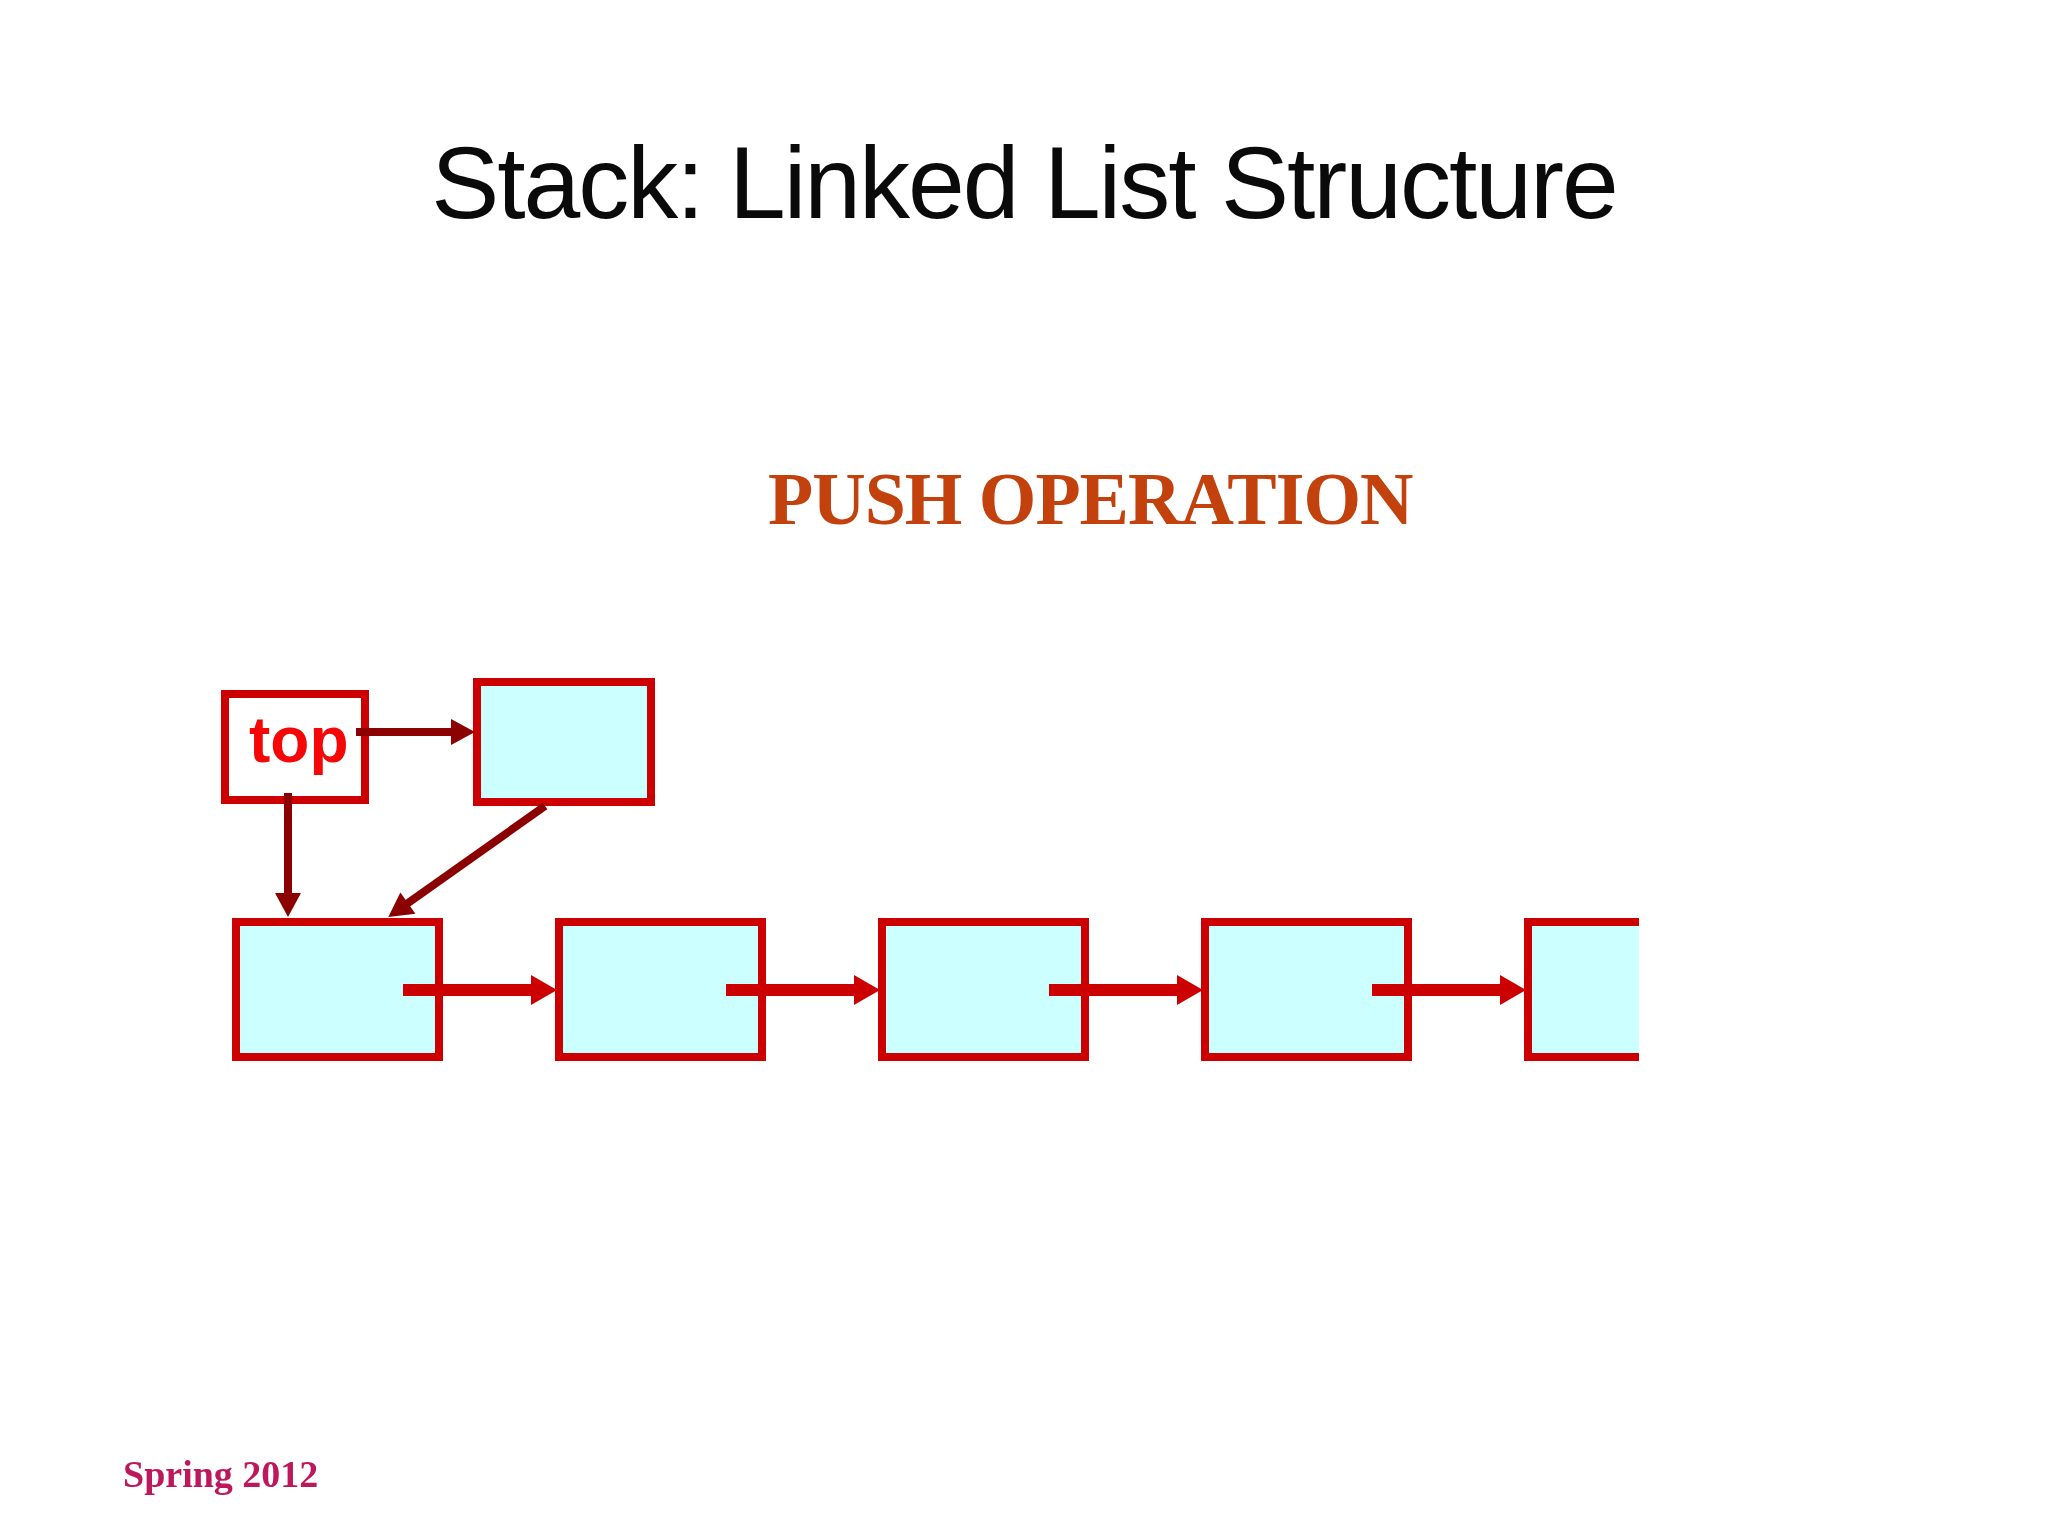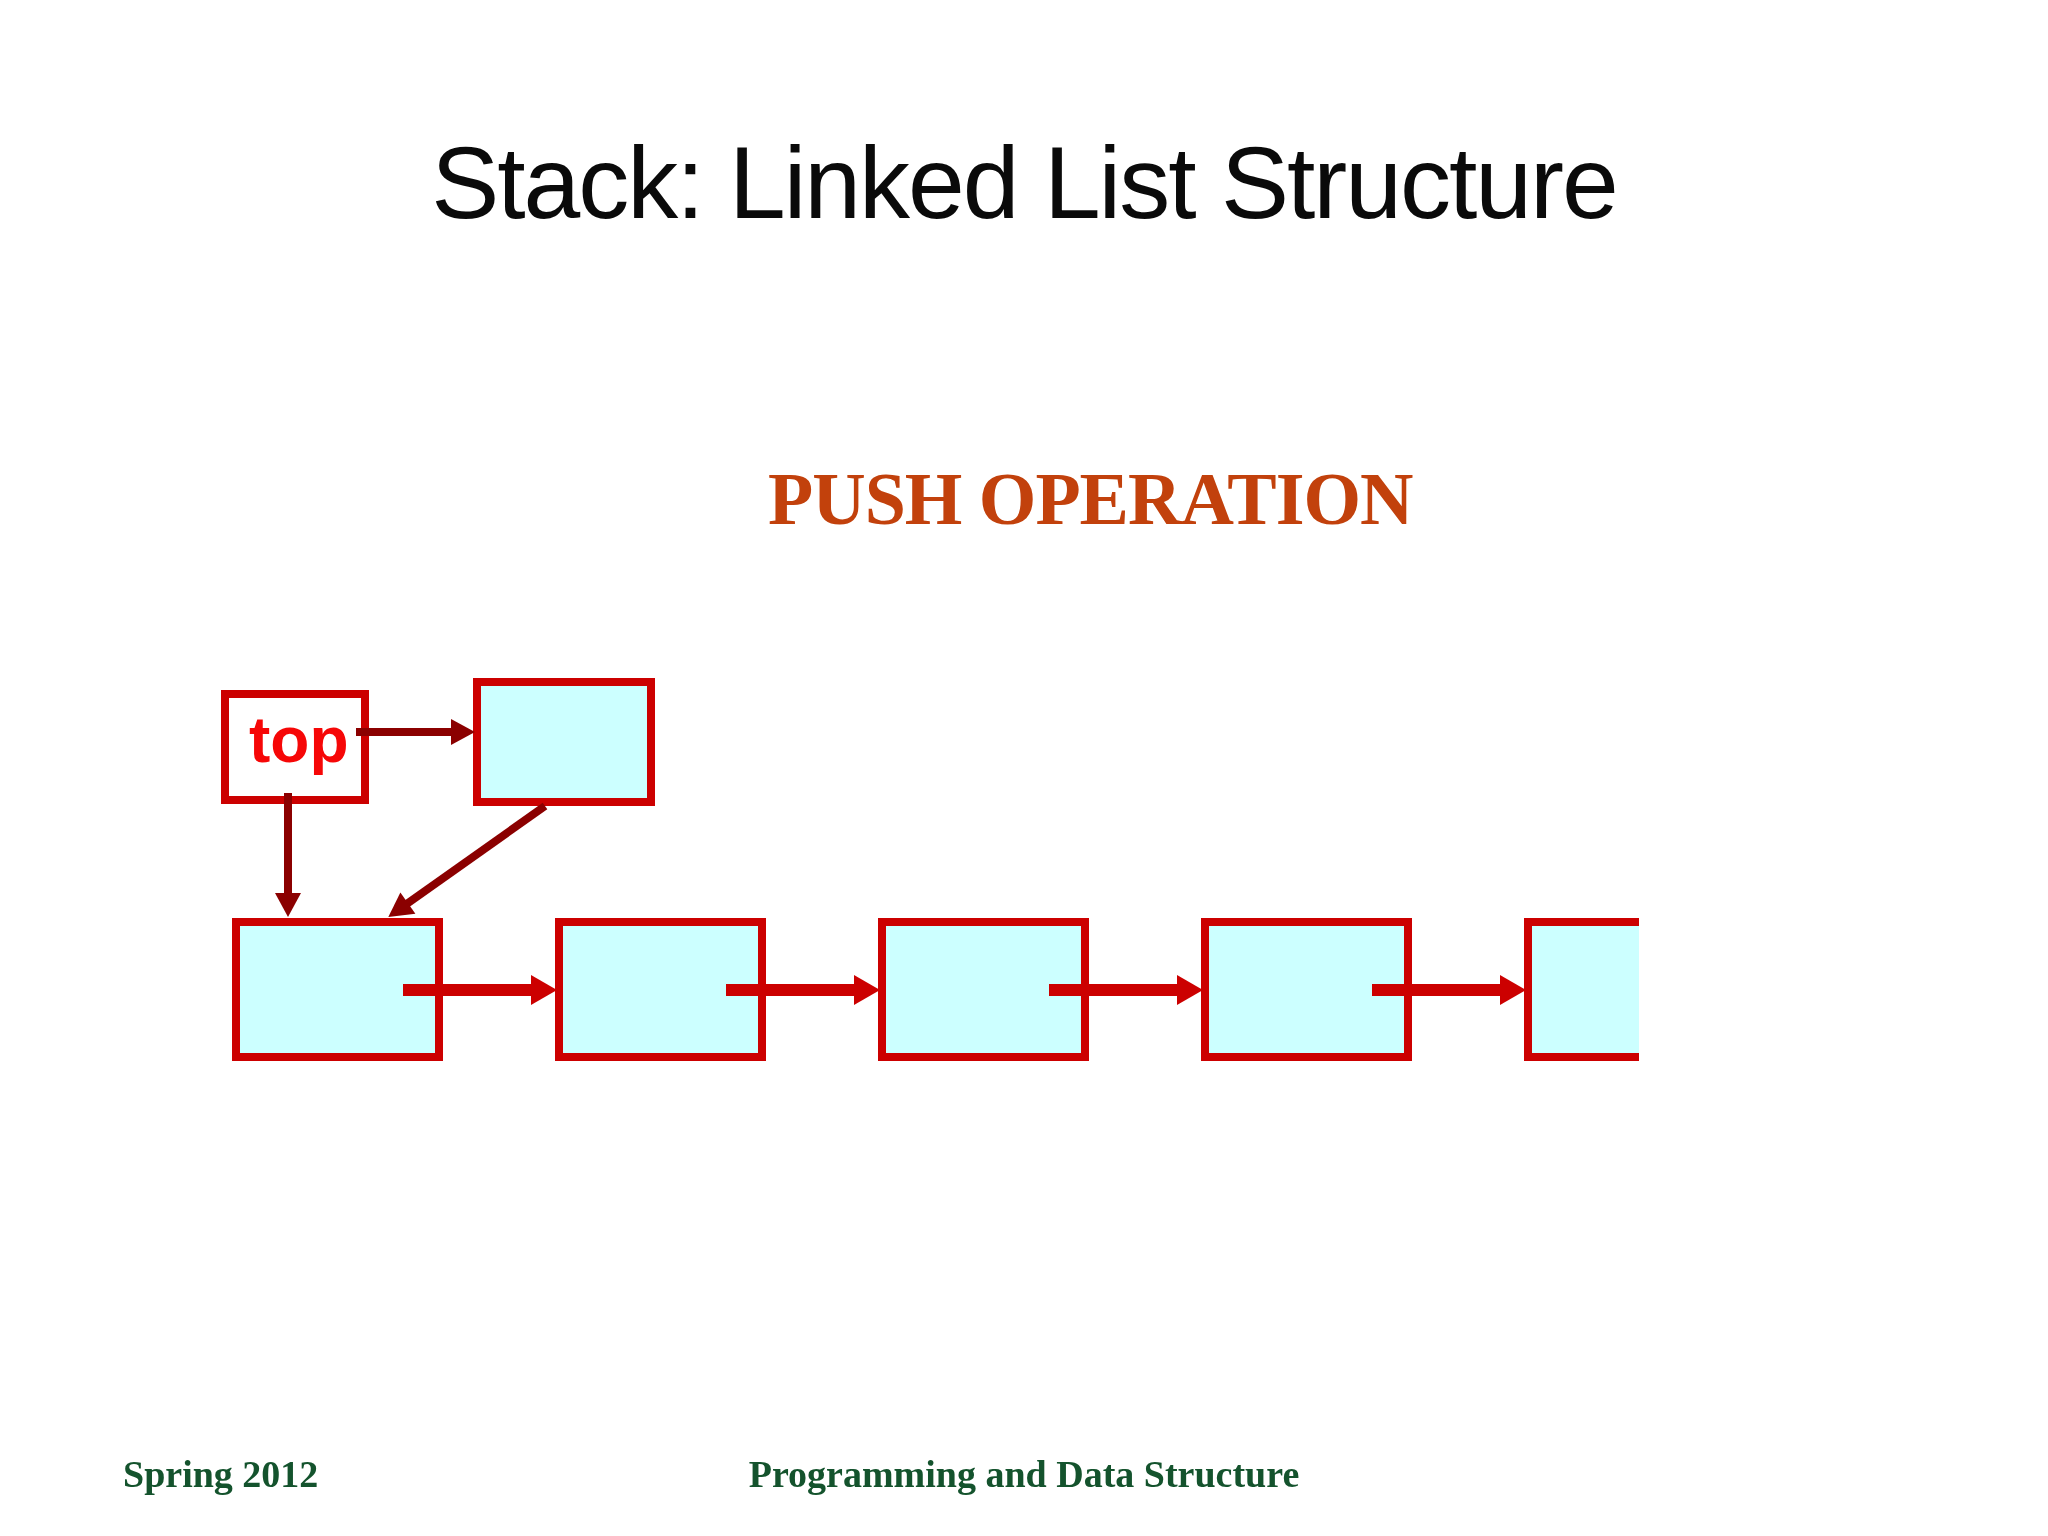--- a/index.html
+++ b/index.html
@@ -120,21 +120,21 @@
     position:absolute;left:1803px;top:1116px;
     width:26px;height:26px;background:#cc0000;
     transform:rotate(45deg);
   }
   
   .footer{
     position:absolute; left:0; top:1452px; width:2048px; height:60px;
     font-family:"Liberation Serif", serif;
     font-weight:bold;
     font-size:38px;
-    color:#14532d;
+    color:#be185d;
   }
   .footer .left{position:absolute;left:123px;top:0;}
   .footer .center{position:absolute;left:0;width:2048px;text-align:center;top:0;}
   .footer .right{position:absolute;right:125px;top:0;}
 </style>
 </head>
 <body>
 
 <div class="slide">
 
@@ -188,17 +188,16 @@
     </div>
 
   <div>
     <div class="null-h"></div>
     <div class="null-v"></div>
     <div class="null-diamond"></div>
   </div>
 
   <div class="footer">
     <span class="left">Spring 2012</span>
-    <span class="center">Programming and Data Structure</span>
     <span class="right">60</span>
   </div>
 
 </div>
 
 </body></html>

